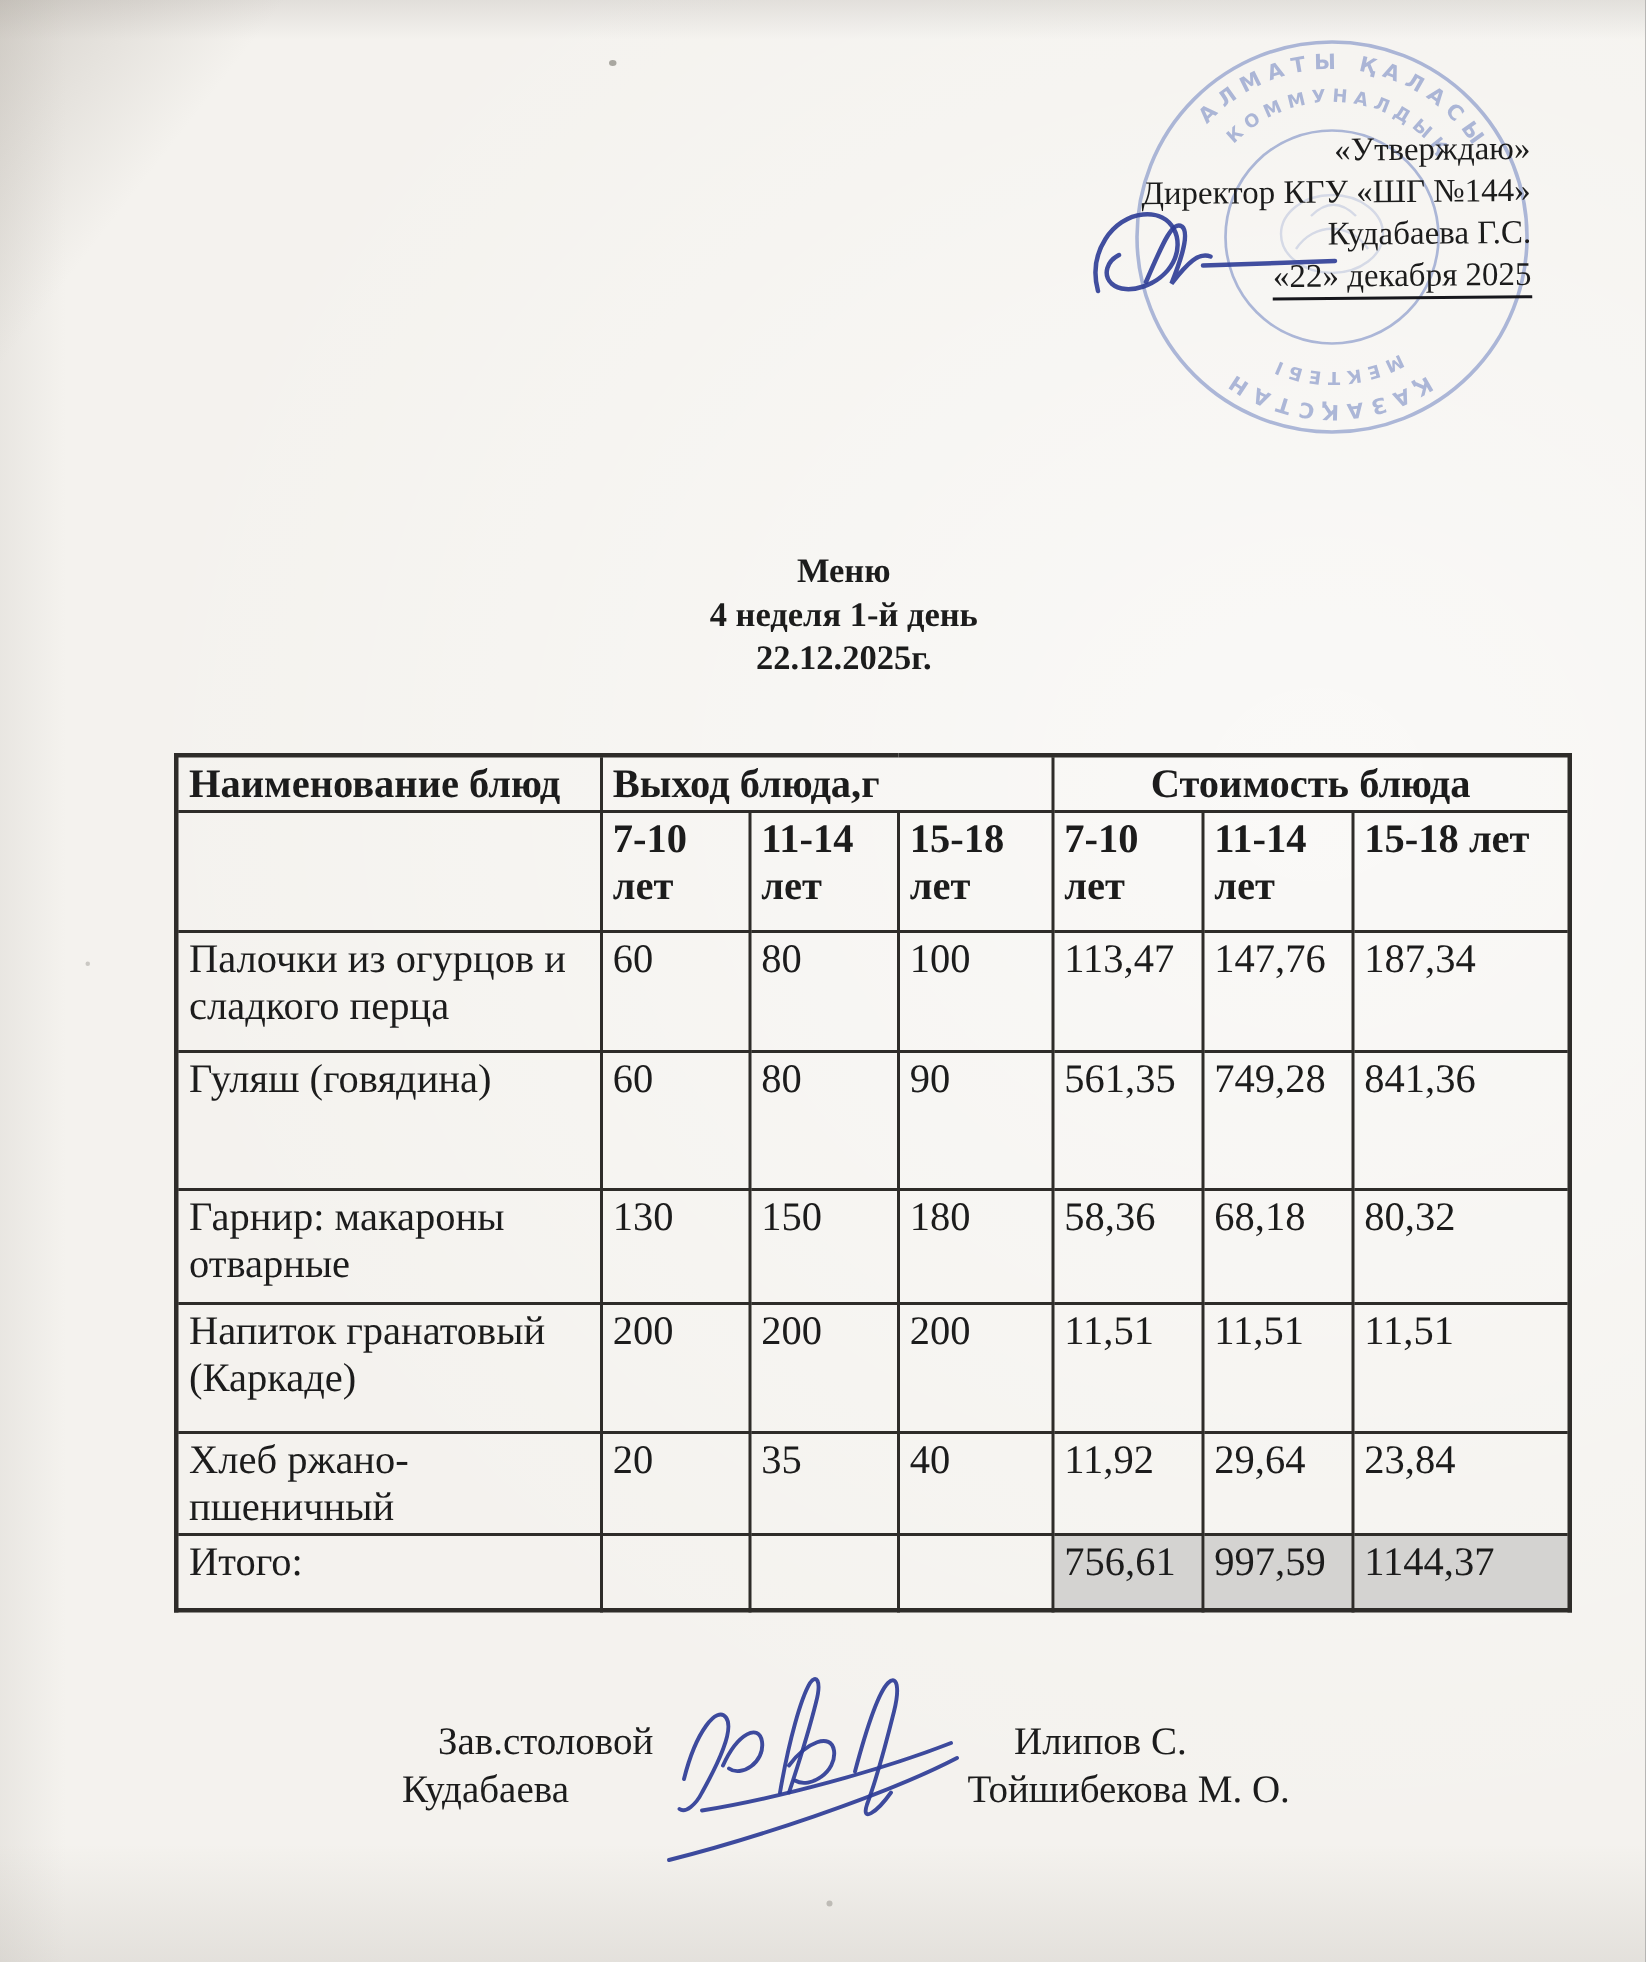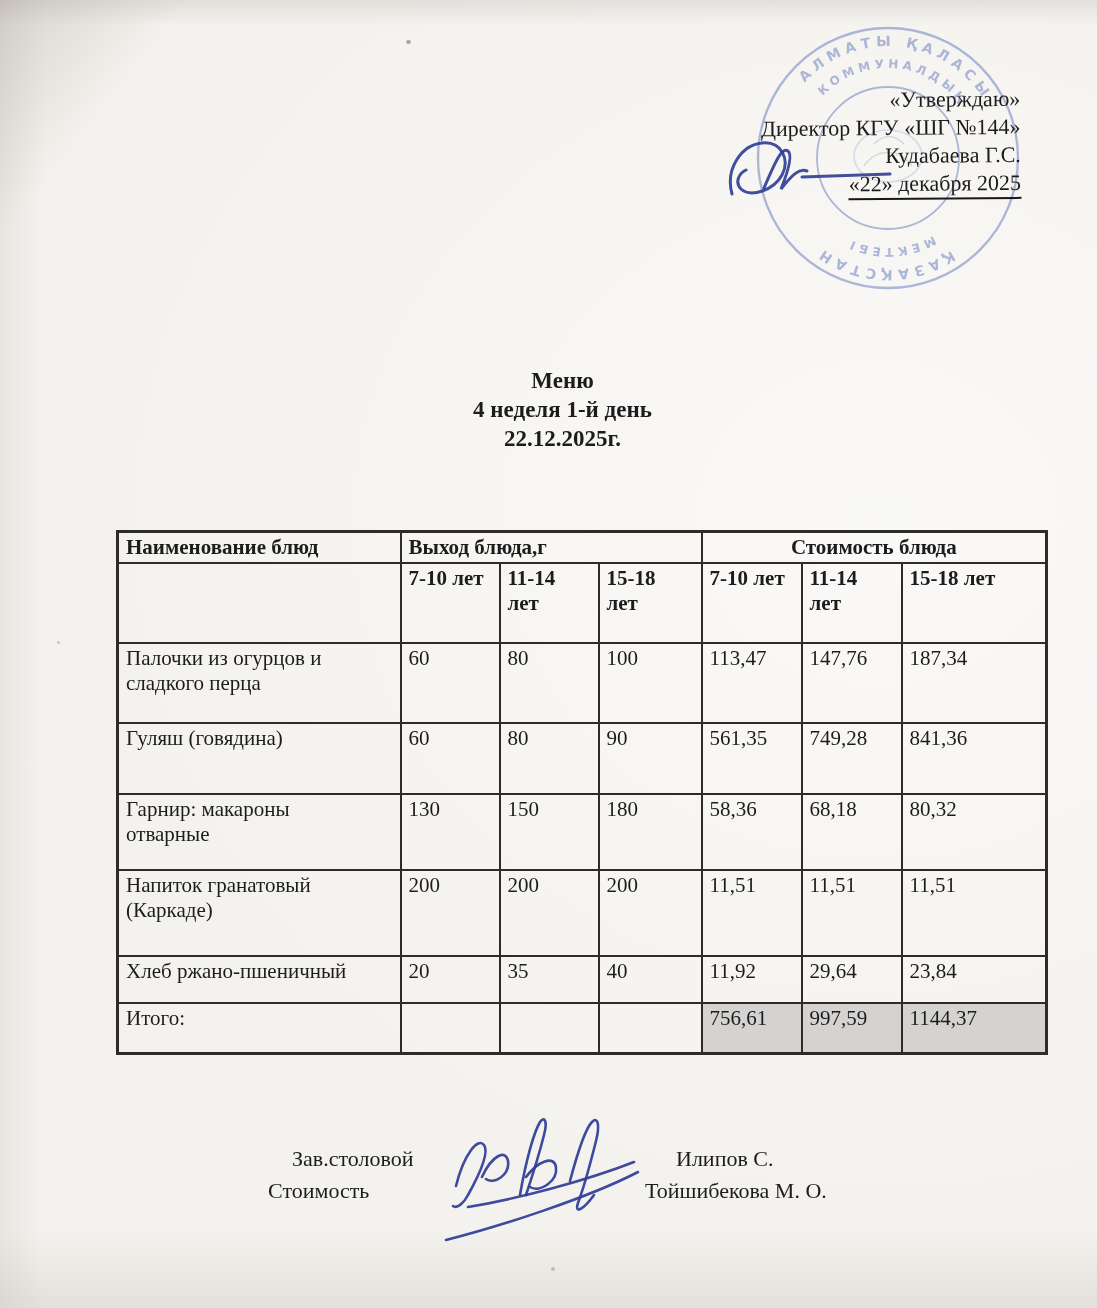--- a/index.html
+++ b/index.html
@@ -35,46 +35,46 @@
   .approval .u{display:inline-block;border-bottom:2.5px solid #17171c;padding-bottom:0px;}
   .sig-director{position:absolute;left:722px;top:130px;width:175px;height:90px;z-index:4;}
   .sig-director path{fill:none;stroke:var(--signature-blue);stroke-width:3;stroke-linecap:round;opacity:.9;}
 
   
   .title-block{position:absolute;left:14px;top:366px;width:1097px;text-align:center;z-index:2;
     font-size:23px;font-weight:bold;line-height:29px;}
 
   
   table.menu{
-    position:absolute;left:116px;top:530px;z-index:2;
+    position:absolute;left:116px;top:502px;z-index:2;
     width:929px;border-collapse:collapse;table-layout:fixed;
-    font-size:21px;
+    font-size:27px;
   }
   table.menu th, table.menu td{
     border:2px solid #2e2c29;
     padding:2px 7px;
     vertical-align:top;
     text-align:left;
     font-weight:normal;
     overflow:hidden;
   }
   table.menu{border:3px solid #2e2c29;}
   table.menu th{font-weight:bold;}
   .group-cost{text-align:center !important;margin-left:47px;}
   .pre{white-space:pre-line;}
   tr.h1{height:30px;}
   tr.h2{height:80px;}
-  tr.r0{height:80px;} tr.r1{height:71px;} tr.r2{height:76px;margin-top:12px;}
+  tr.r0{height:80px;} tr.r1{height:92px;} tr.r2{height:76px;margin-top:12px;}
   tr.r3{height:86px;} tr.r4{height:47px;} tr.rt{height:50px;margin-top:32px;}
   td.mid{vertical-align:middle;}
   td.gray{background:var(--total-cell-bg);}
   td.total-label{font-weight:bold;}
 
   
-  .f-label{position:absolute;font-size:22px;z-index:2;white-space:nowrap;}
+  .f-label{position:absolute;font-size:26px;z-index:2;white-space:nowrap;}
   .sig-canteen{position:absolute;left:436px;top:1110px;width:215px;height:140px;z-index:3;}
   .sig-canteen path{fill:none;stroke:var(--signature-blue);stroke-width:2.6;stroke-linecap:round;opacity:.92;}
 </style>
 </head>
 <body>
 
 <div class="page">
 
   <div class="speck" style="left:406px;top:40px;width:5px;height:4px;"></div>
   <div class="speck" style="left:551px;top:1267px;width:4px;height:4px;opacity:.35;"></div>
@@ -209,21 +209,21 @@
         <td></td>
         <td></td>
         <td class="gray">756,61</td>
         <td class="gray">997,59</td>
         <td class="gray">1144,37</td>
       </tr>
     </tbody>
   </table>
 
   <div class="f-label" style="left:292px;top:1146px;">Зав.столовой</div>
-  <div class="f-label" style="left:268px;top:1178px;">Стоимость</div>
+  <div class="f-label" style="left:268px;top:1178px;">Кудабаева</div>
   <div class="f-label" style="left:676px;top:1146px;">Илипов С.</div>
   <div class="f-label" style="left:645px;top:1178px;">Тойшибекова М. О.</div>
 
   <svg class="sig-canteen" viewBox="0 0 215 140">
     <path d="M 20,76 C 28,44 42,27 48,35 C 54,43 42,67 32,85 C 28,93 21,99 17,96"></path>
     <path d="M 46,67 C 56,45 70,39 72,51 C 74,65 58,75 50,69"></path>
     <path d="M 84,85 C 90,50 98,22 104,12 C 108,6 112,10 108,25 C 102,49 94,73 90,85"></path>
     <path d="M 90,67 C 102,51 118,45 120,57 C 122,71 104,83 94,77"></path>
     <path d="M 134,71 C 142,41 150,18 156,12 C 162,6 164,15 160,31 C 154,55 148,77 142,93 C 138,105 148,99 158,85"></path>
     <path d="M 32,97 C 82,89 152,70 198,52"></path>

